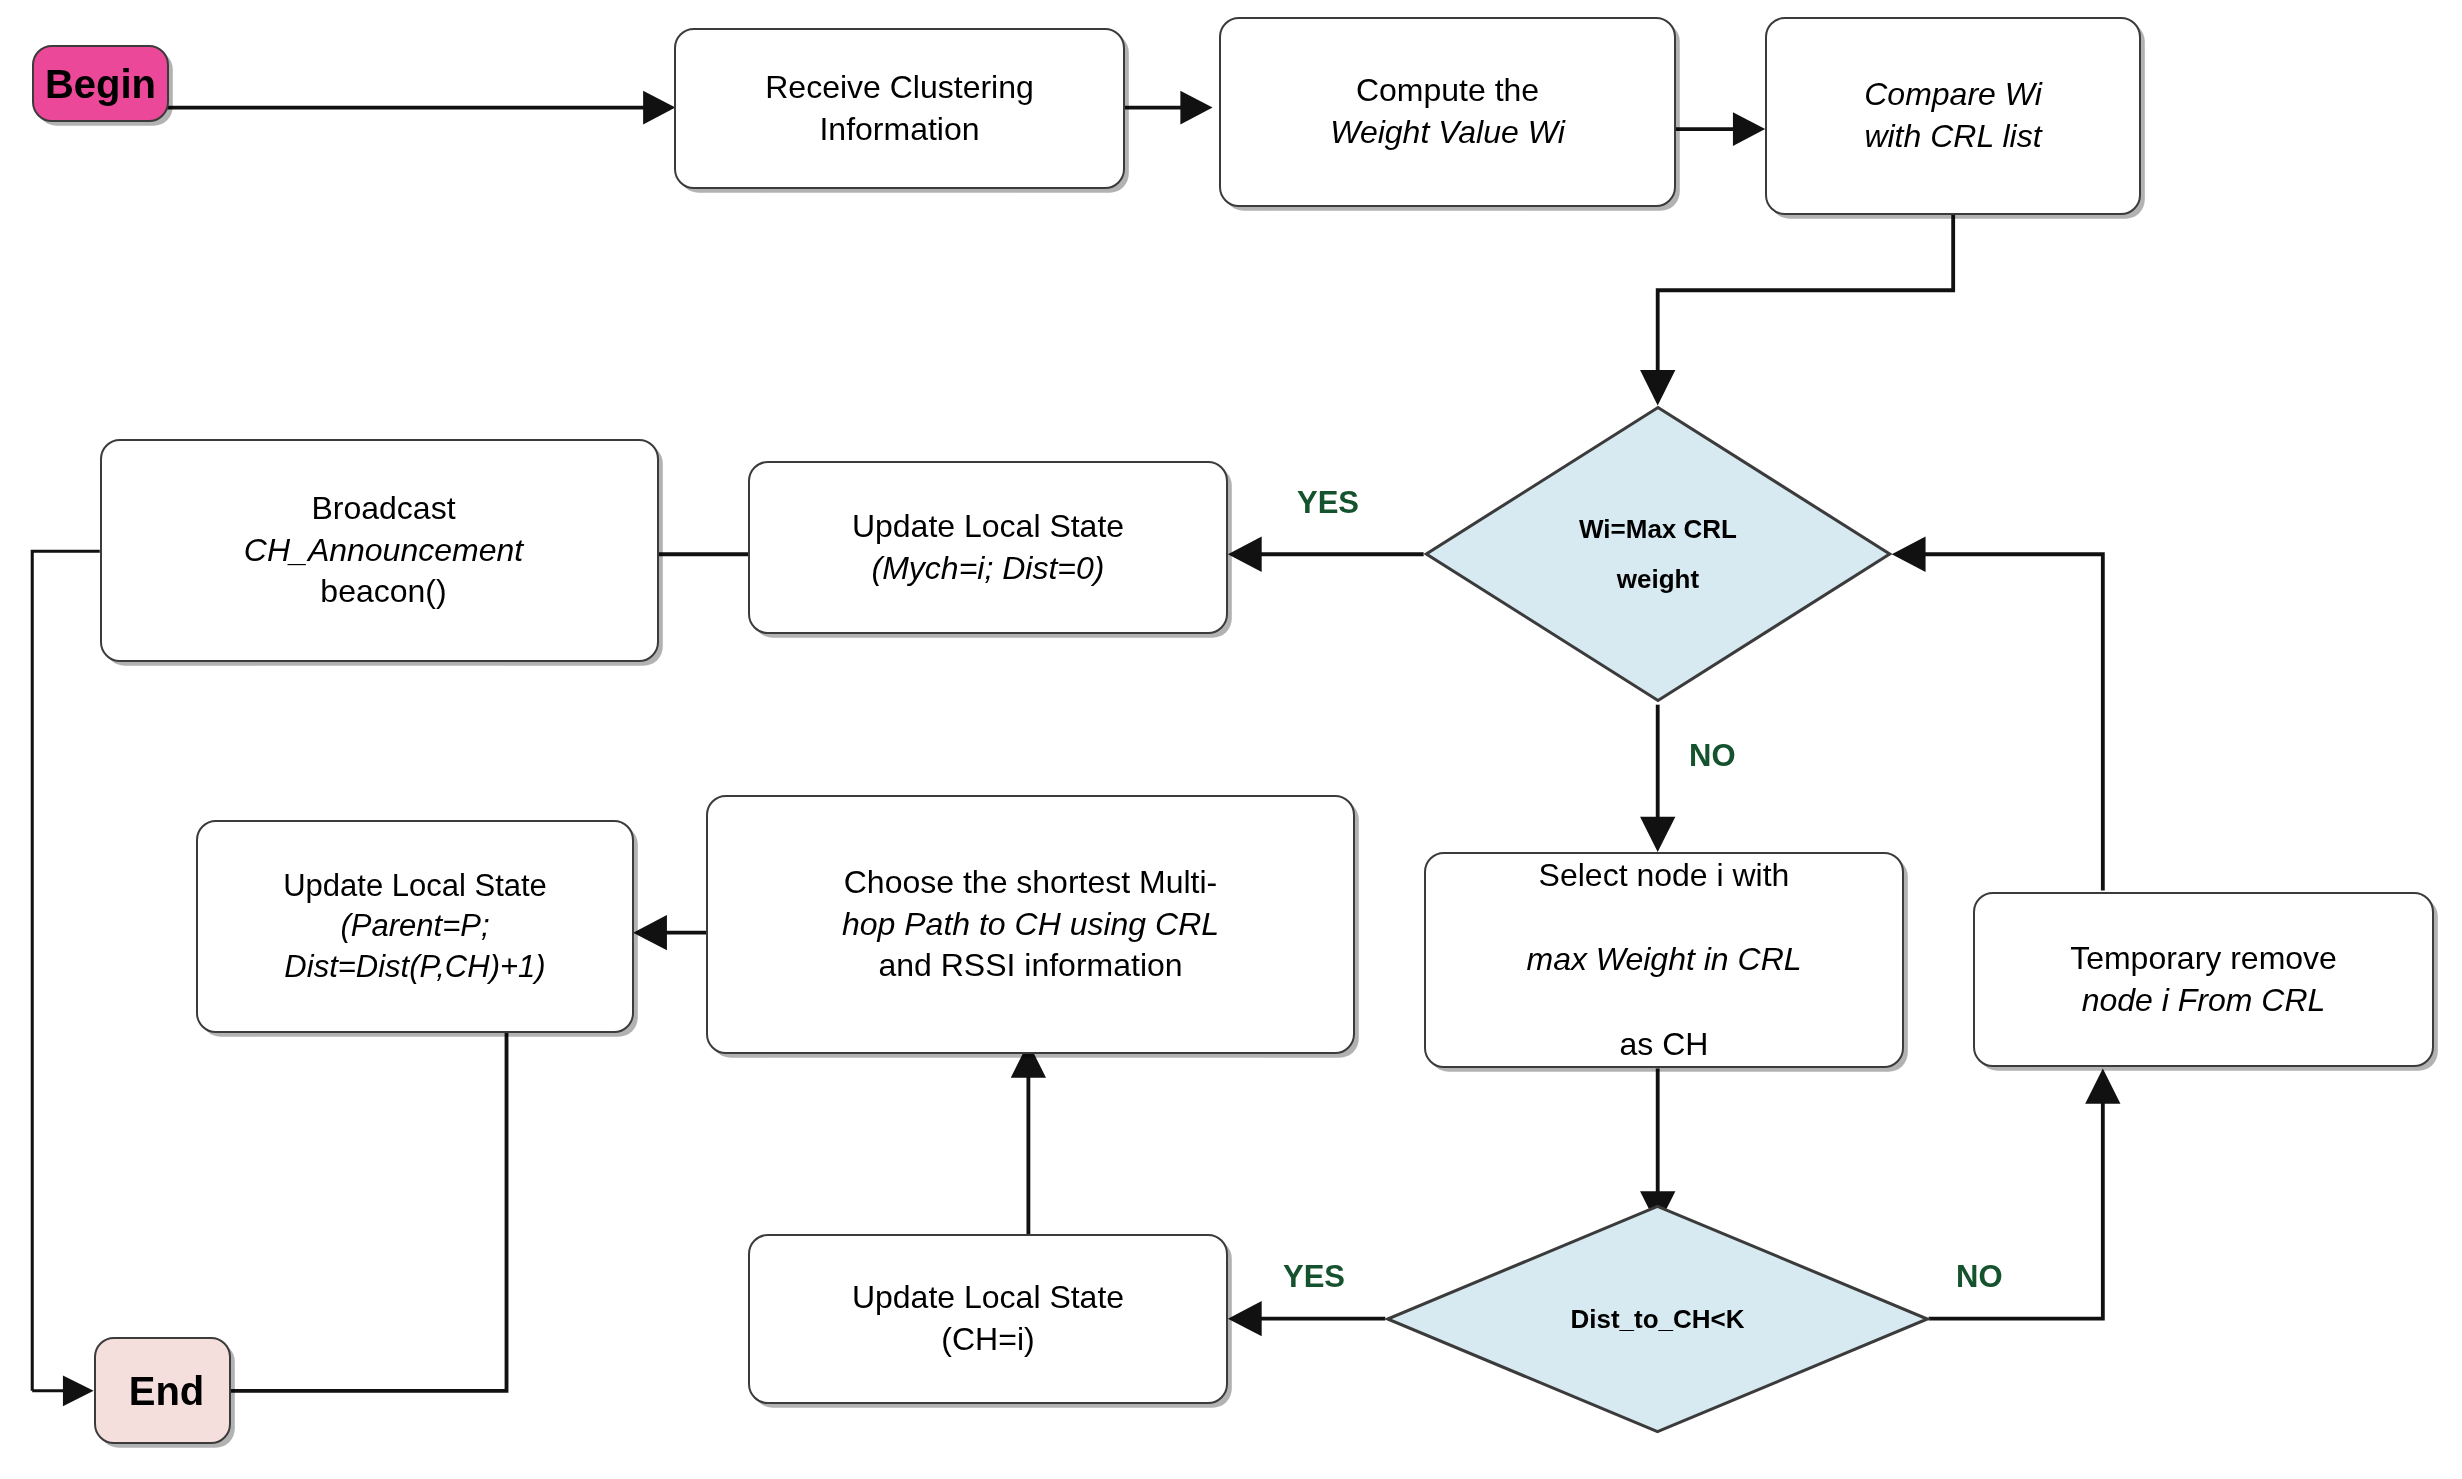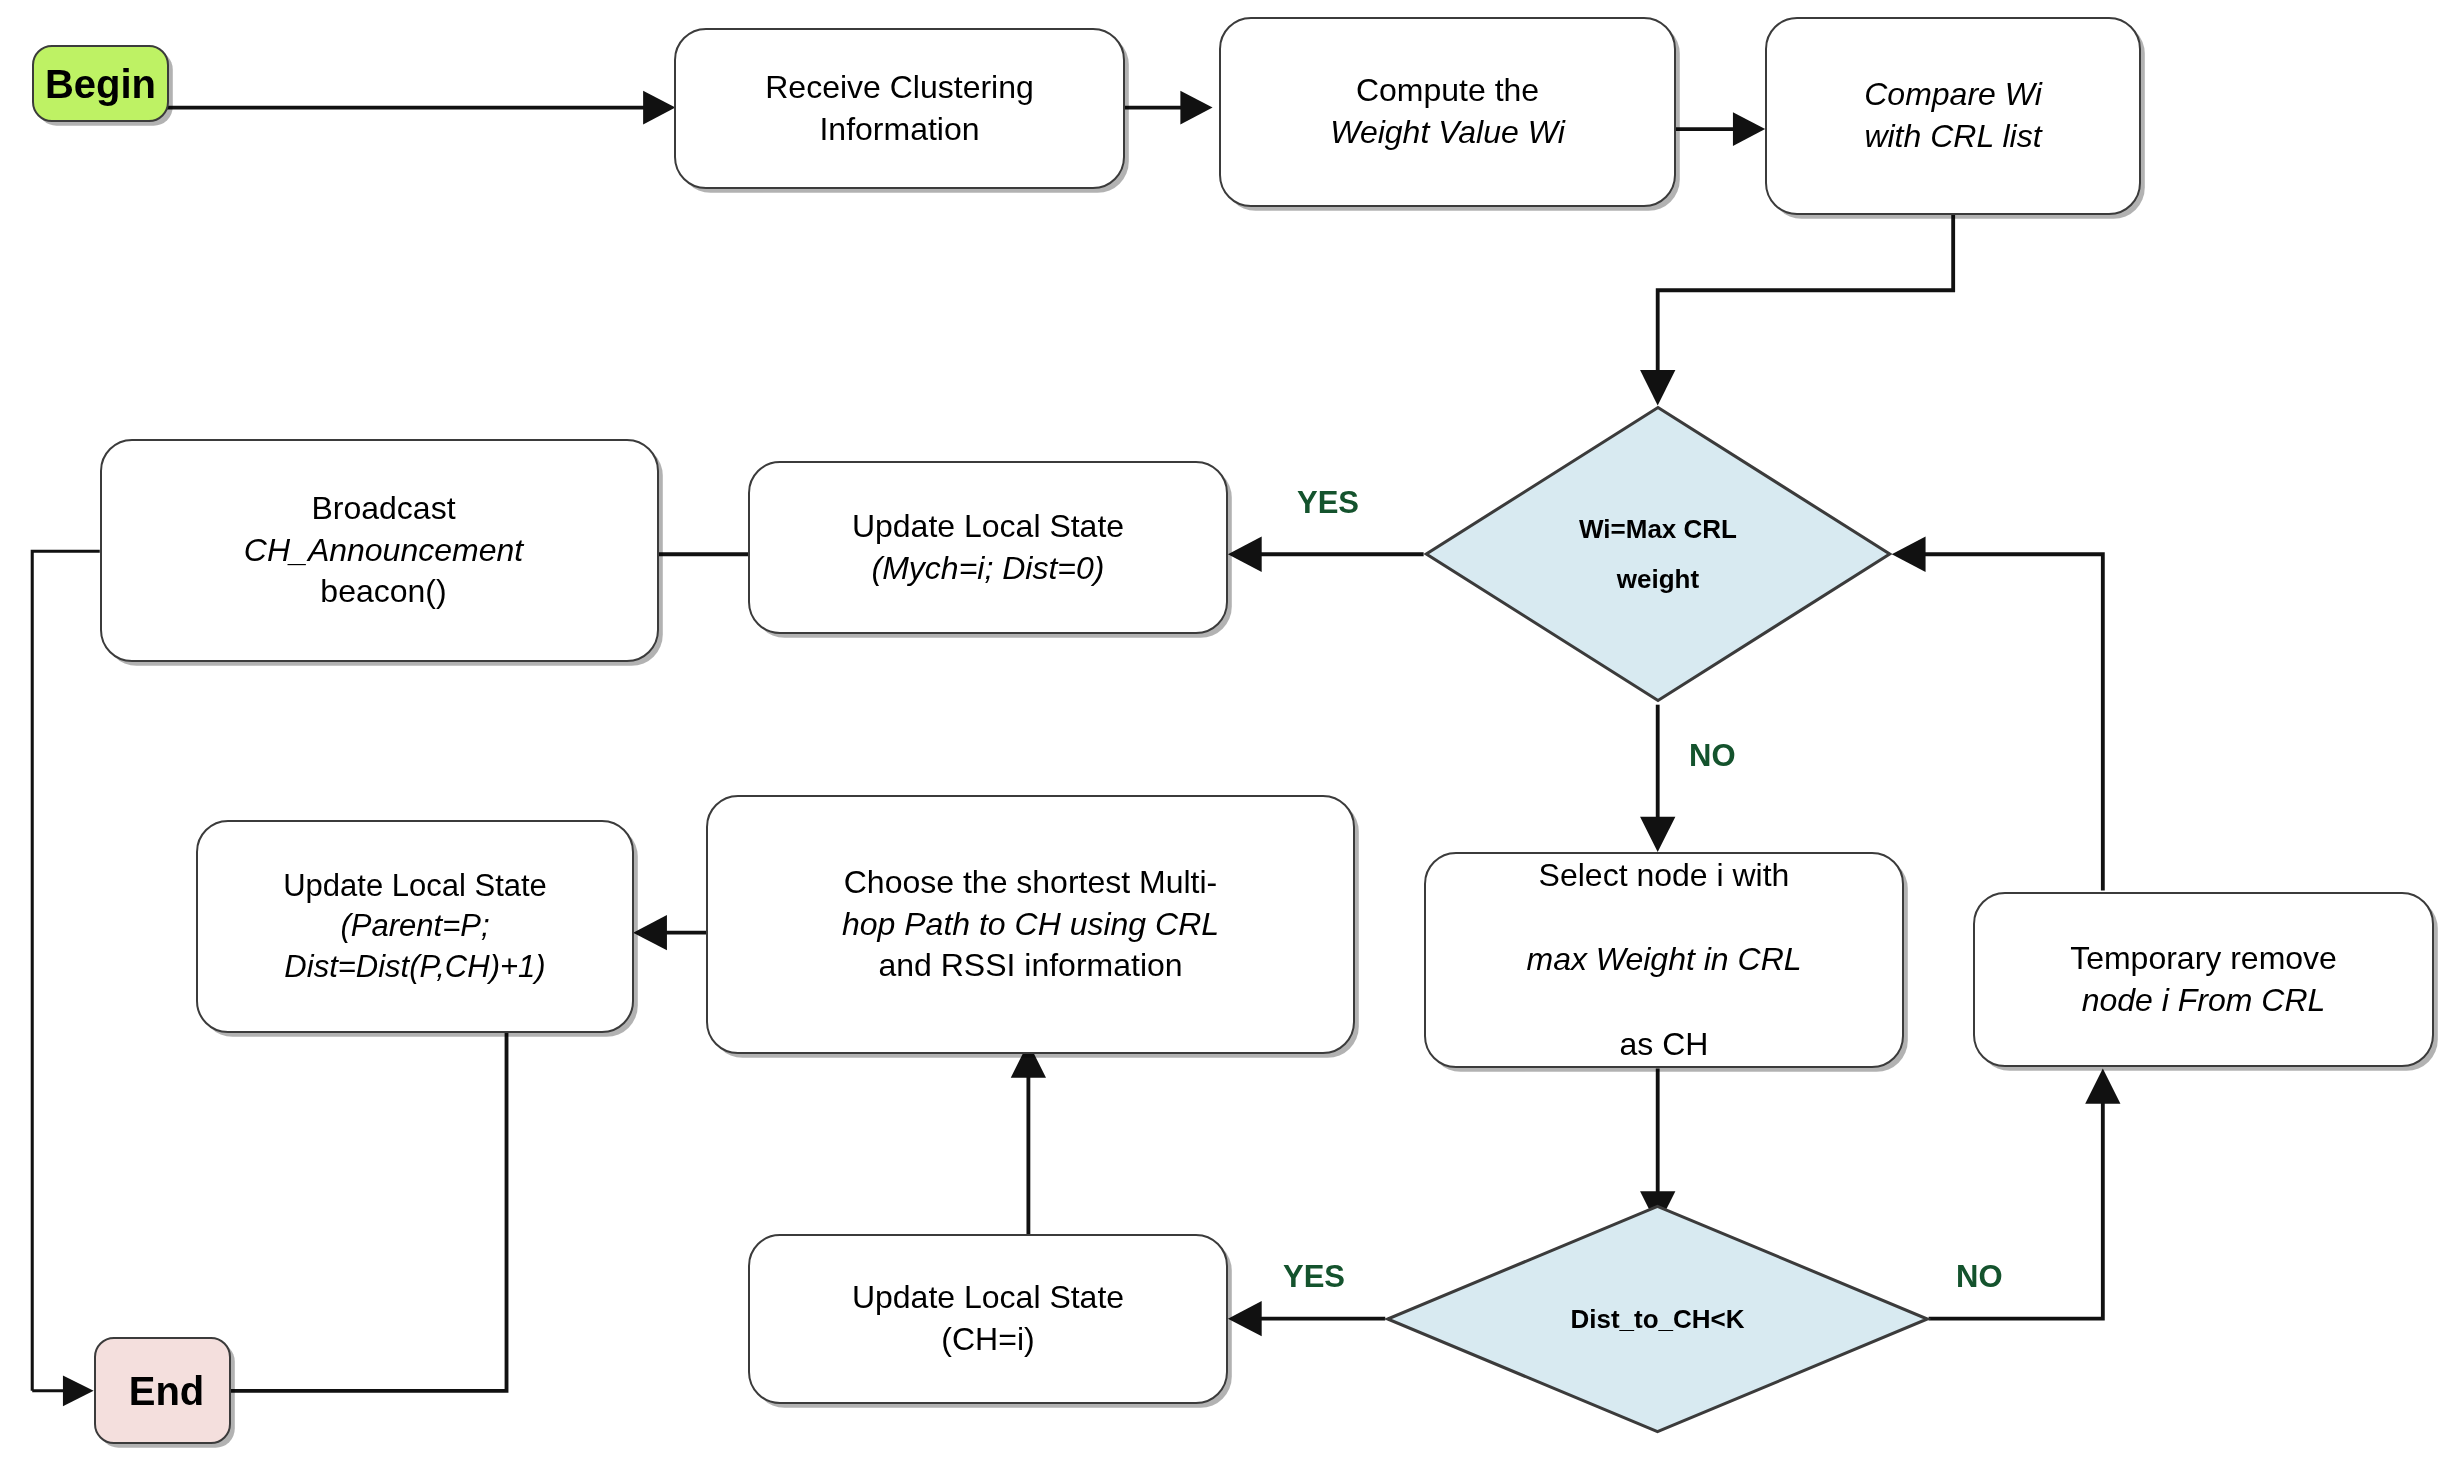--- a/index.html
+++ b/index.html
@@ -2,28 +2,28 @@
 <html style="font-size:12.3px"><head>
 <meta charset="utf-8">
 <style>
   html,body{margin:0;padding:0;background:#ffffff;}
   body{font-family:"Liberation Sans", sans-serif;}
   #stage{position:relative;width:2462px;height:1480px;background:#ffffff;overflow:hidden;}
 
   
   .node{position:absolute;box-sizing:border-box;display:flex;flex-direction:column;
         align-items:center;justify-content:center;text-align:center;
-        background:#ffffff;border:2.3px solid #3b3b3b;border-radius:32px;
+        background:#ffffff;border:2.3px solid #3b3b3b;border-radius:20px;
         box-shadow:4.6px 4.6px 0 -0.8px rgba(0,0,0,0.30);
         color:#000000;line-height:1.30;}
   .node .ln{display:block;white-space:nowrap;}
   .node .it{font-style:italic;}
 
   .terminator{border-radius:20px;font-weight:bold;}
-  .terminator.begin{background:#bef264;}
+  .terminator.begin{background:#ec4899;}
   .terminator.end{background:#f4dfdd;padding-left:8px;}
 
   
   .diamond{position:absolute;}
   .diamond svg{position:absolute;left:0;top:0;overflow:visible;}
   .diamond .dlabel{position:absolute;left:0;top:0;width:100%;height:100%;
         display:flex;flex-direction:column;align-items:center;justify-content:center;
         text-align:center;font-weight:bold;color:#000;line-height:1.55;}
 
   

